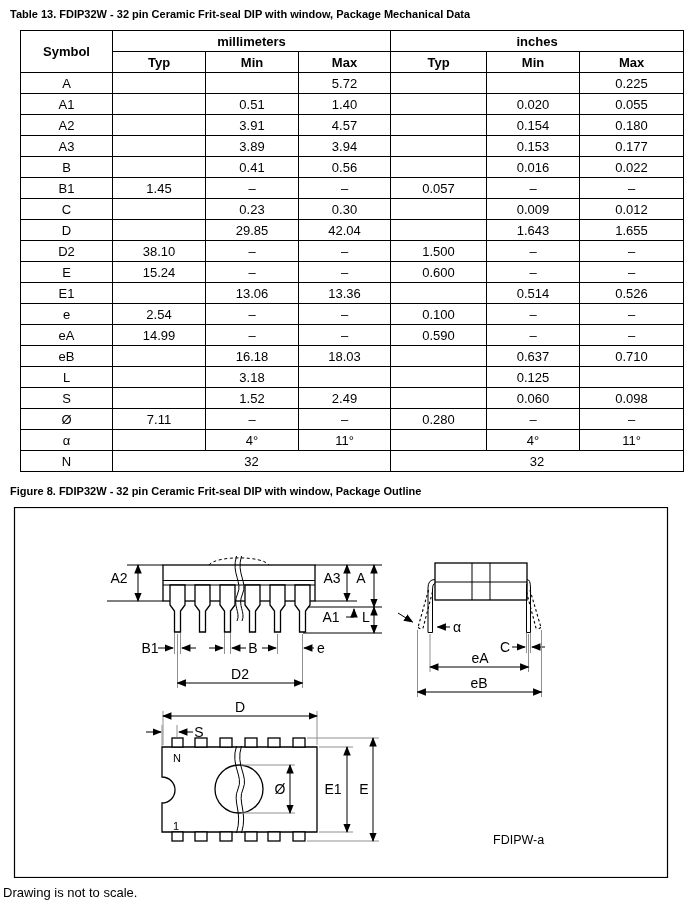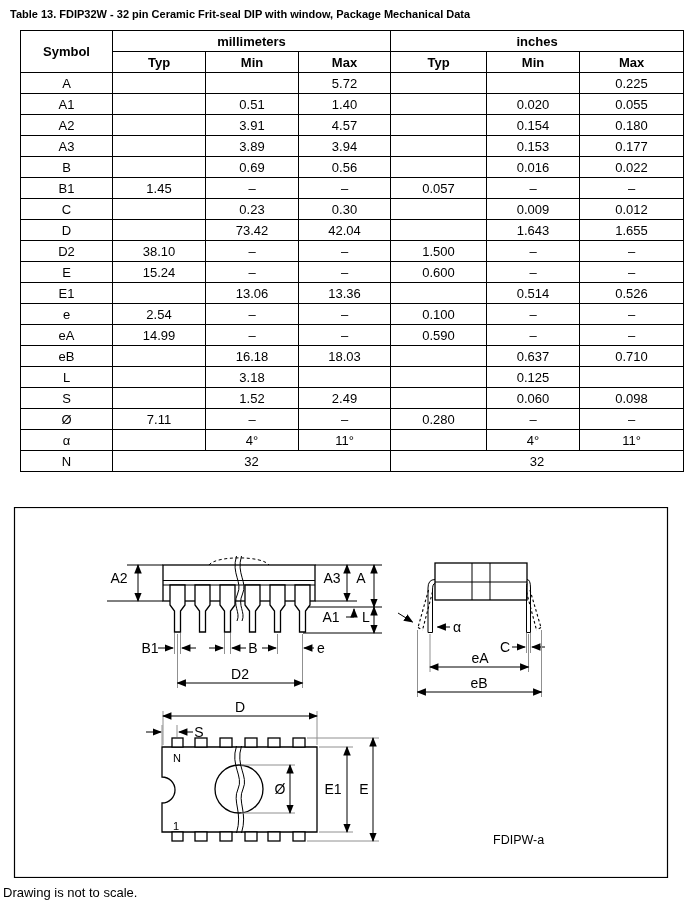--- a/index.html
+++ b/index.html
@@ -106,21 +106,21 @@
           <td></td>
           <td>3.89</td>
           <td>3.94</td>
           <td></td>
           <td>0.153</td>
           <td>0.177</td>
         </tr>
         <tr>
           <td>B</td>
           <td></td>
-          <td>0.69</td>
+          <td>0.41</td>
           <td>0.56</td>
           <td></td>
           <td>0.016</td>
           <td>0.022</td>
         </tr>
         <tr>
           <td>B1</td>
           <td>1.45</td>
           <td>–</td>
           <td>–</td>
@@ -133,21 +133,21 @@
           <td></td>
           <td>0.23</td>
           <td>0.30</td>
           <td></td>
           <td>0.009</td>
           <td>0.012</td>
         </tr>
         <tr>
           <td>D</td>
           <td></td>
-          <td>73.42</td>
+          <td>29.85</td>
           <td>42.04</td>
           <td></td>
           <td>1.643</td>
           <td>1.655</td>
         </tr>
         <tr>
           <td>D2</td>
           <td>38.10</td>
           <td>–</td>
           <td>–</td>
@@ -237,20 +237,21 @@
           <td>11°</td>
         </tr>
         <tr>
           <td>N</td>
           <td colspan="3">32</td>
           <td colspan="3">32</td>
         </tr>
       </tbody>
   </table>
 
+  <div class="doc-title" id="figure-title">Figure 8. FDIP32W - 32 pin Ceramic Frit-seal DIP with window, Package Outline</div>
 
   <svg id="figure-svg" width="692" height="371" viewBox="0 507 692 371">
     <defs>
       <marker id="arr" viewBox="0 0 10 8" refX="9" refY="4" markerWidth="9.5" markerHeight="7.5" orient="auto-start-reverse" markerUnits="userSpaceOnUse">
         <path d="M0,0 L10,4 L0,8 Z" fill="#000"></path>
       </marker>
     </defs>
 
     <rect x="14.5" y="507.5" width="653" height="370" fill="none" stroke="#000" stroke-width="1.2"></rect>
 

